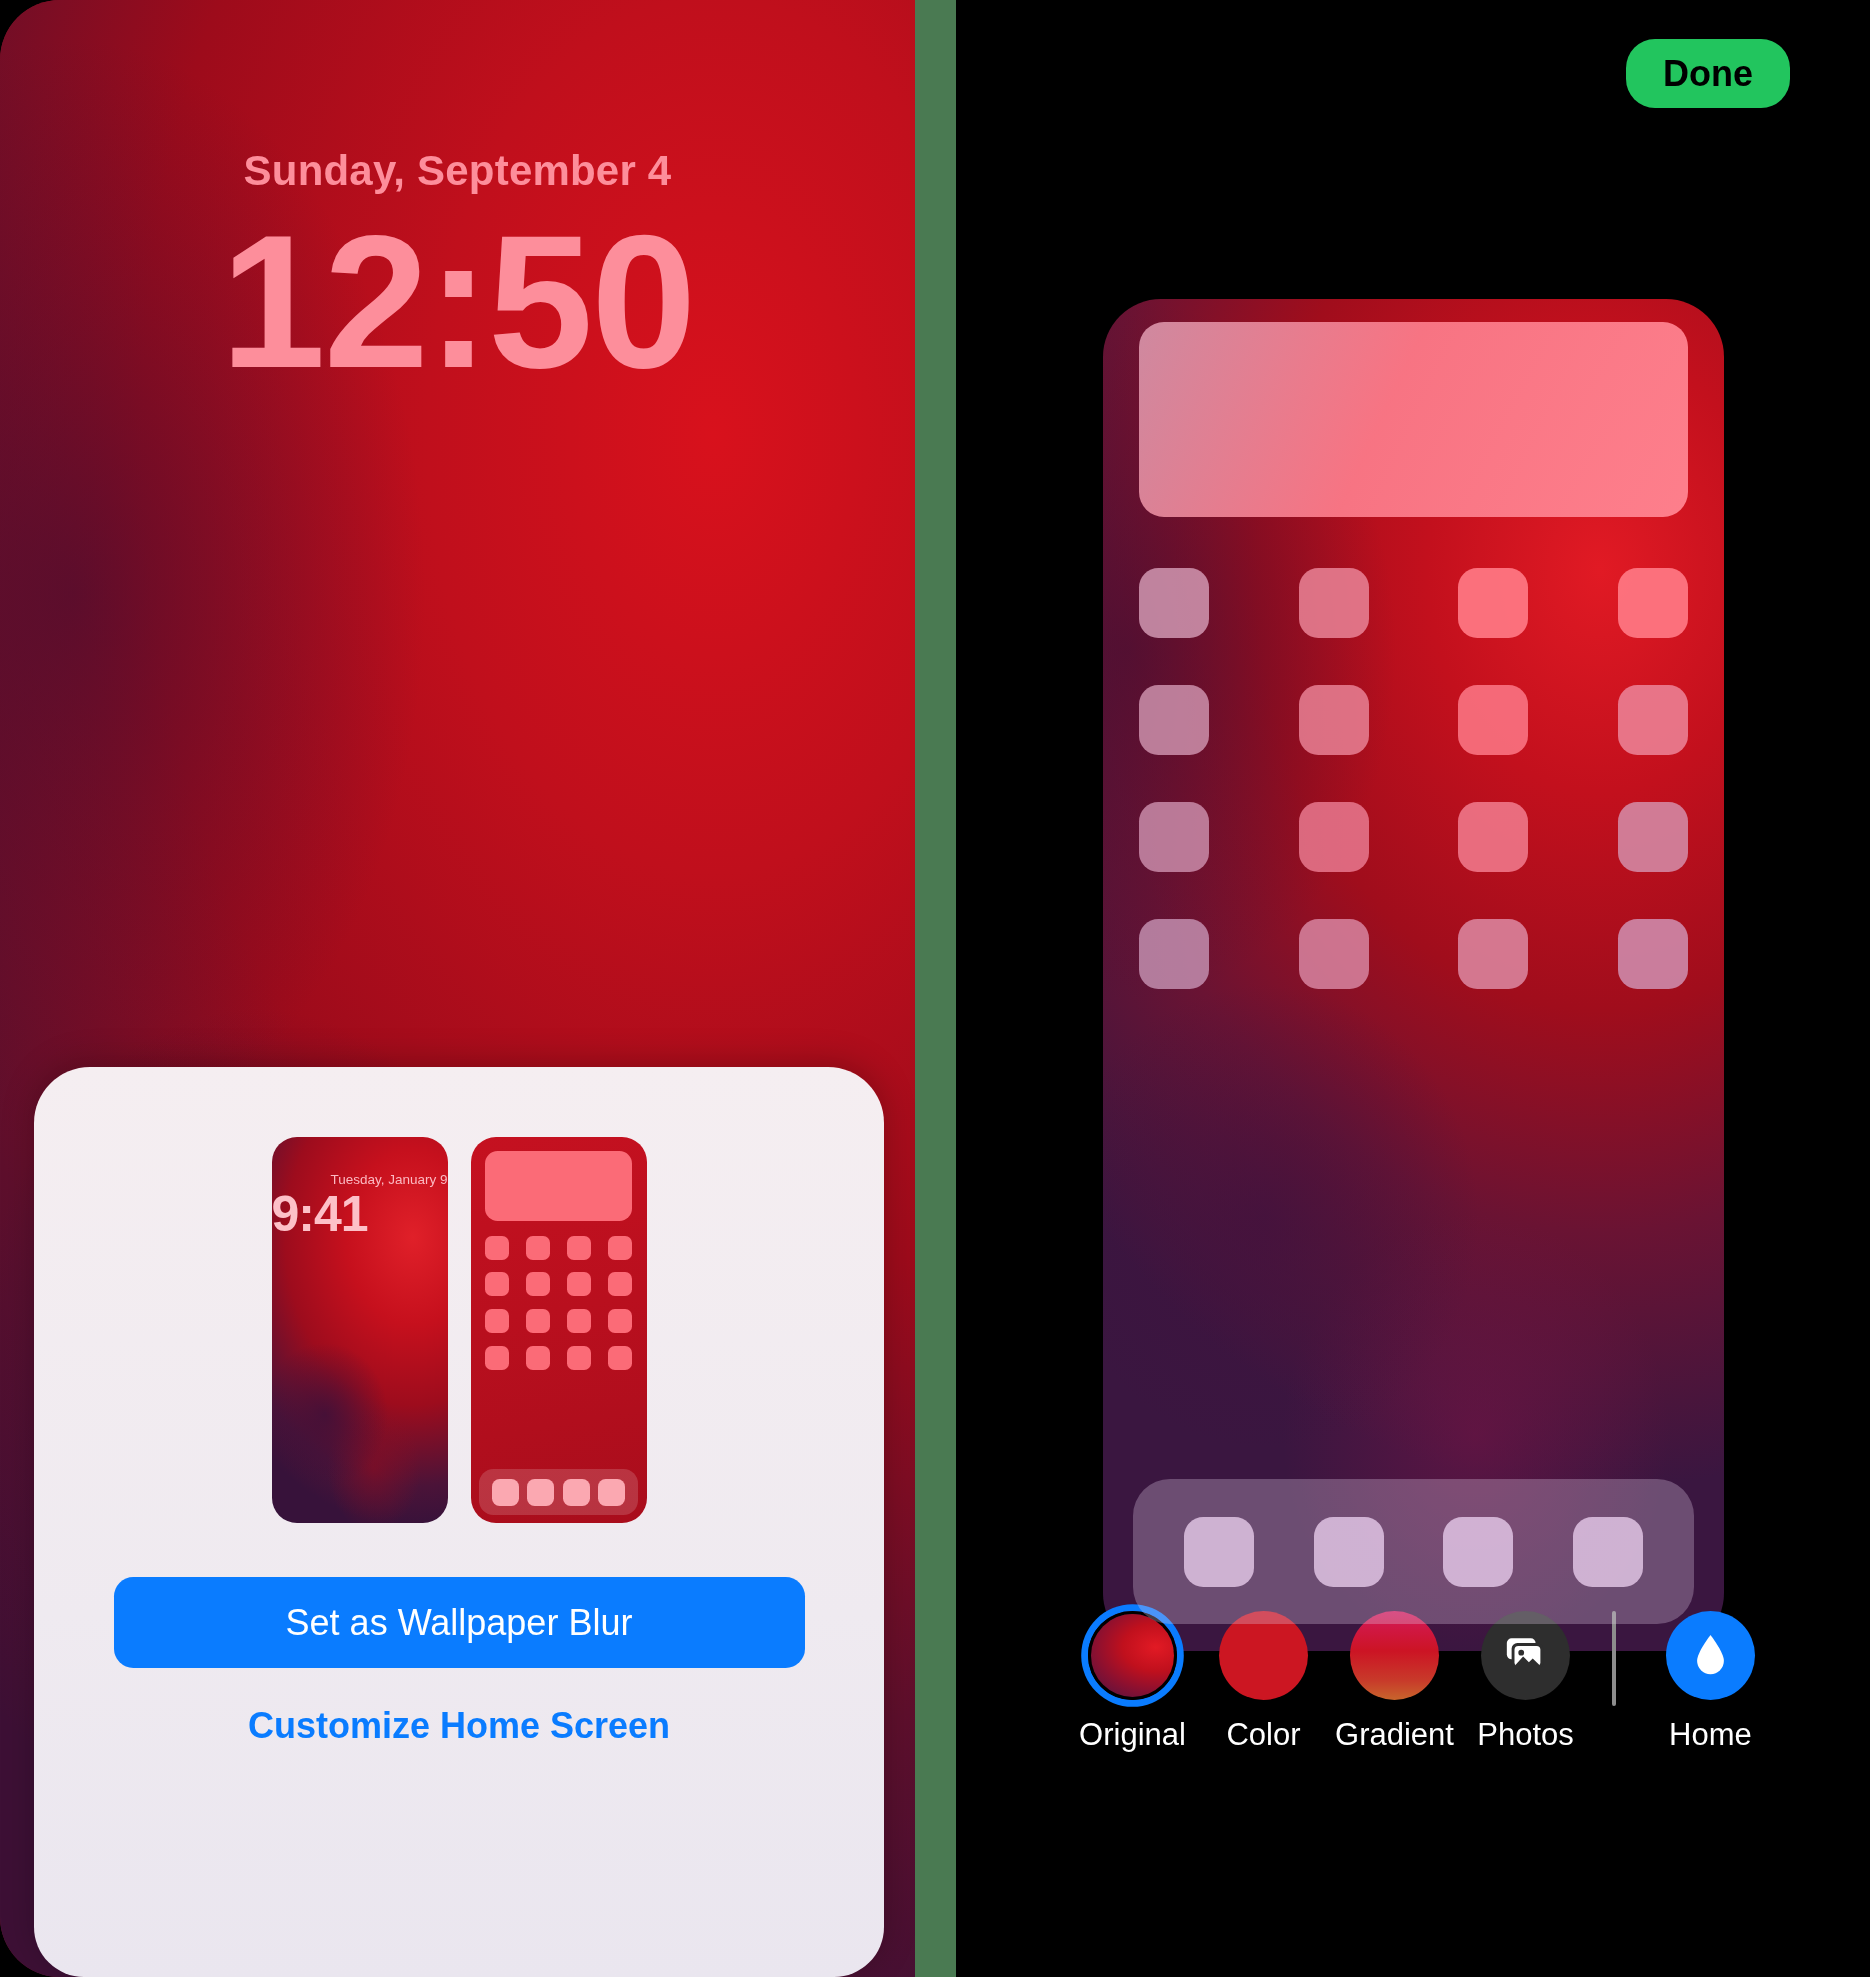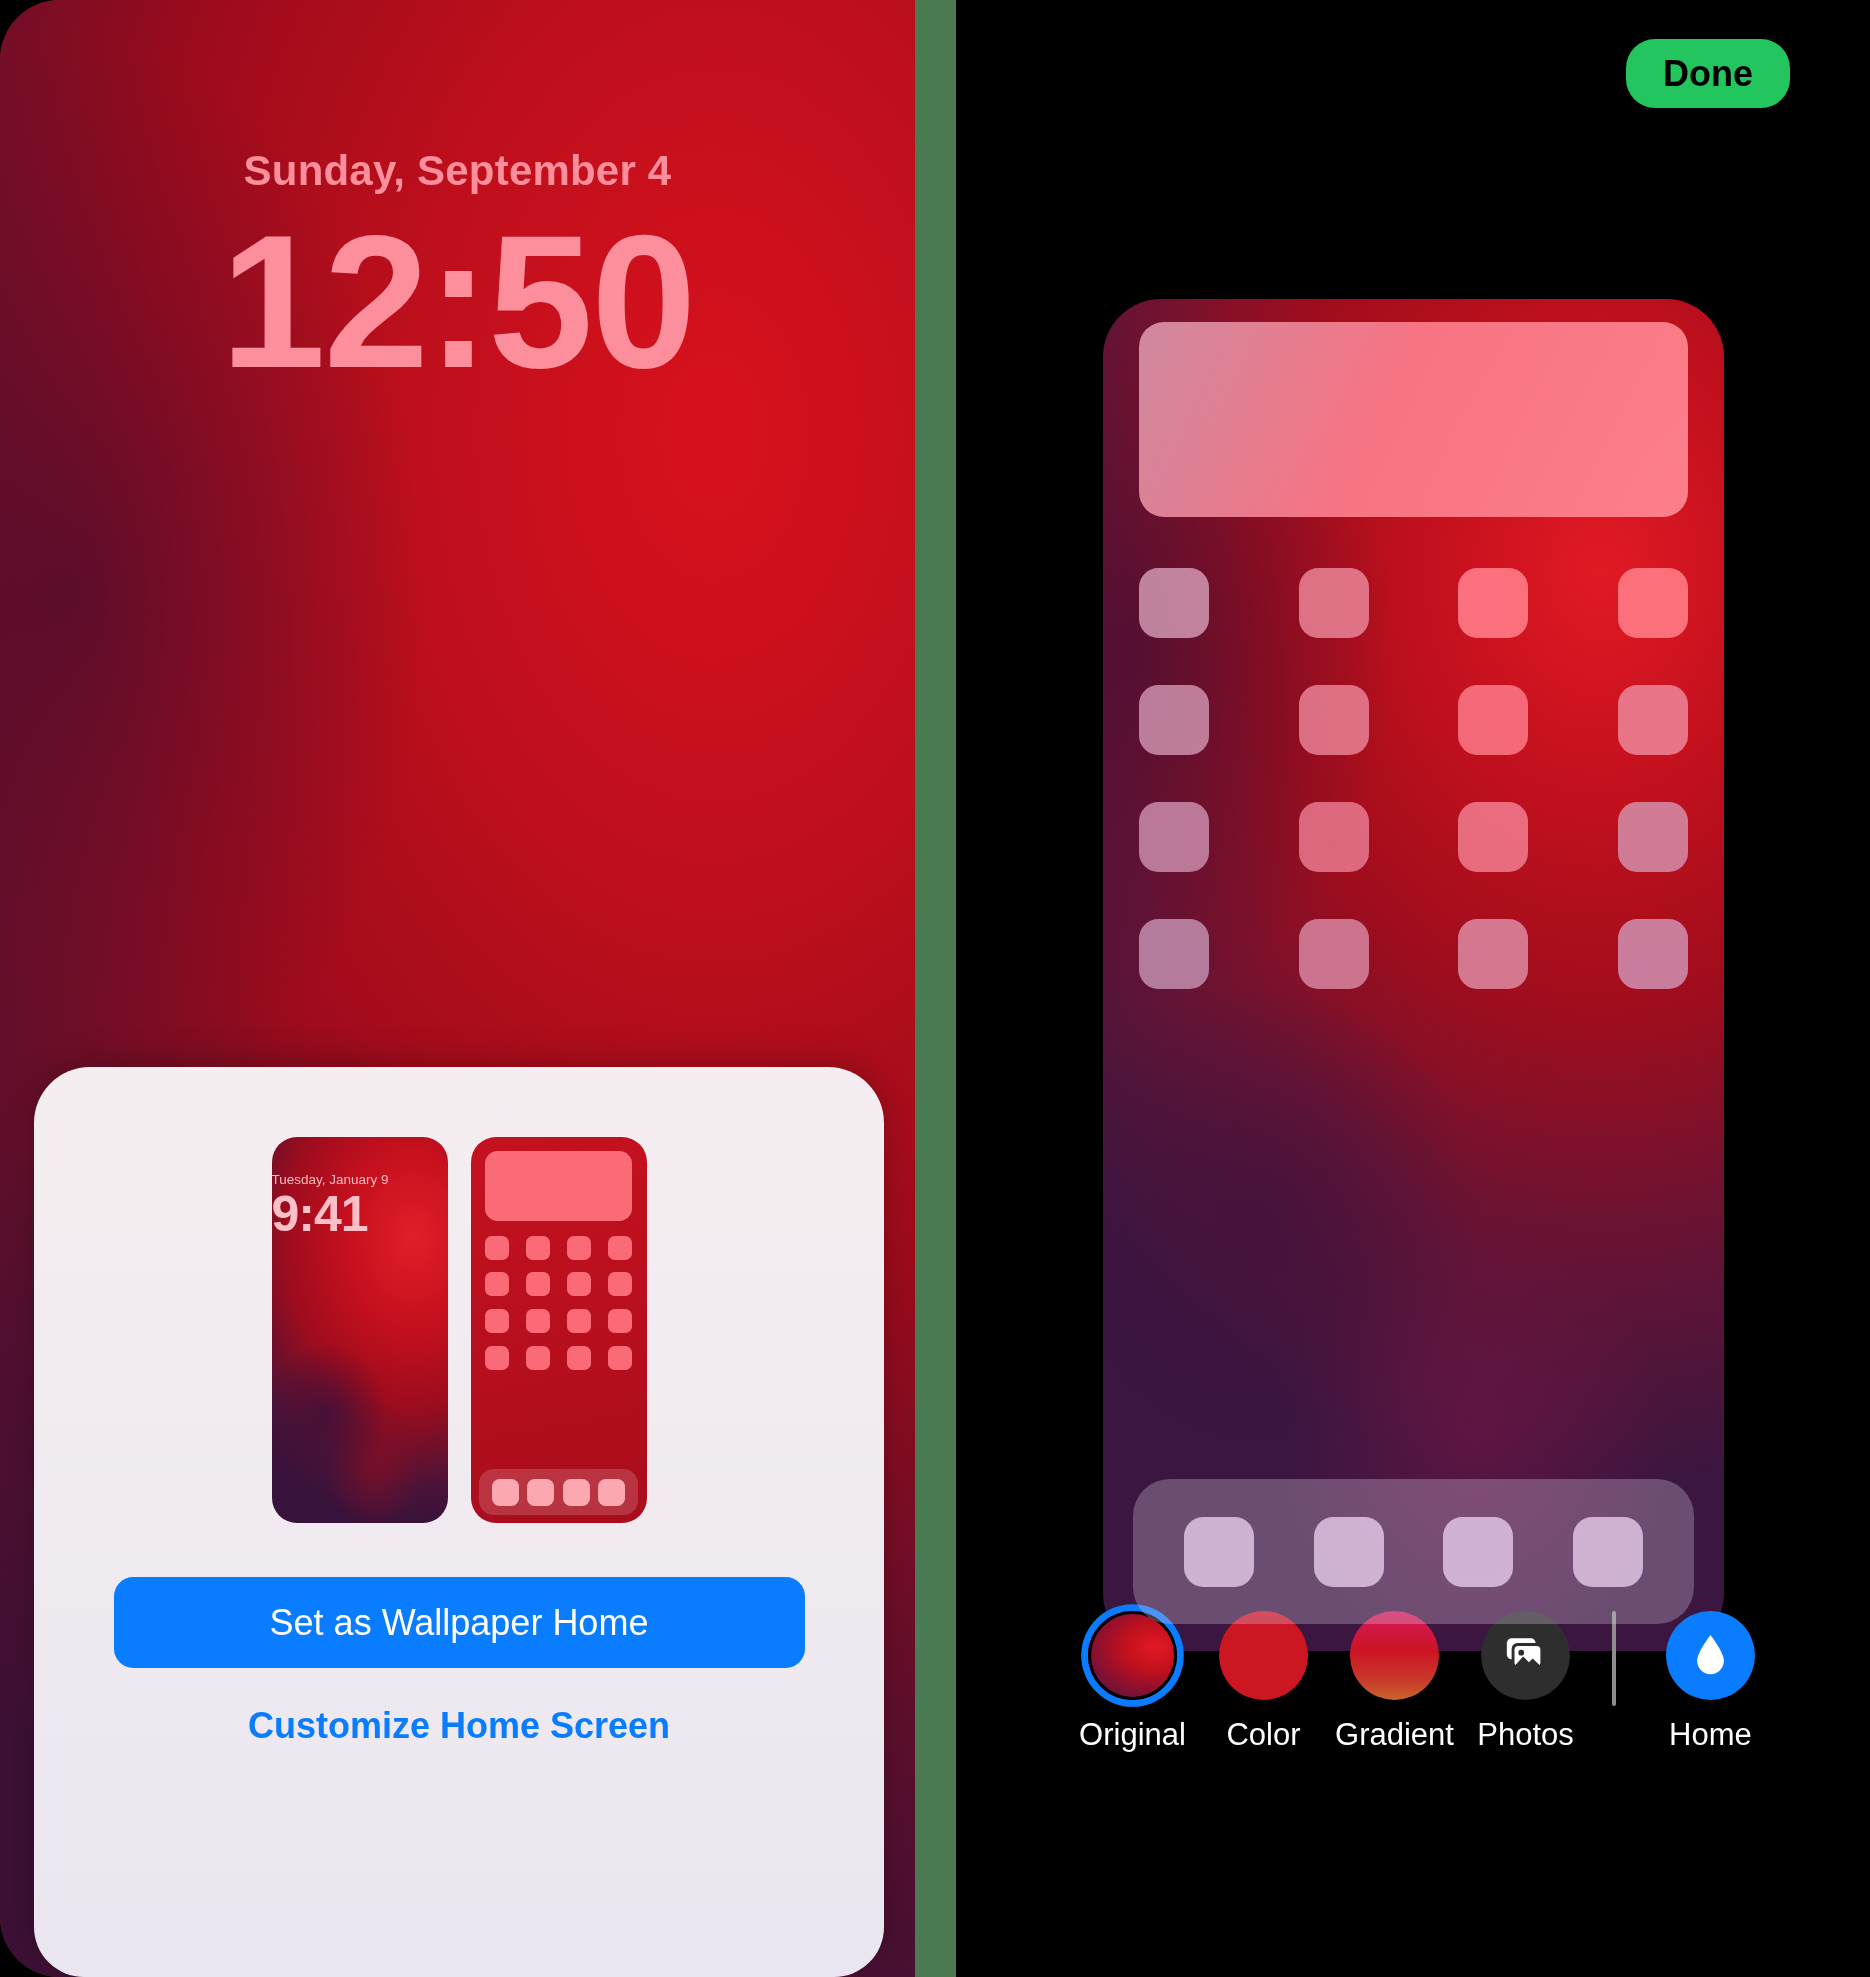--- a/index.html
+++ b/index.html
@@ -57,21 +57,21 @@
     background:
       radial-gradient(125% 75% at 80% 26%, #e02029 0%, #c6101d 30%, #9d0c1d 58%, #4b1338 86%, #37123a 100%);
   }
   #thumb-lock::after{
     content:""; position:absolute; inset:0;
     background:
       radial-gradient(50% 26% at 30% 72%, rgba(58,16,58,.78) 0%, rgba(58,16,58,0) 72%),
       radial-gradient(36% 22% at 58% 86%, rgba(150,12,30,.5) 0%, rgba(150,12,30,0) 74%);
   }
   #thumb-lock-date{
-    position:relative; z-index:2; margin-top:35px; text-align:left;
+    position:relative; z-index:2; margin-top:35px; text-align:right;
     font-size:13.5px; font-weight:500; color:#fcb9c2;
   }
   #thumb-lock-time{
     position:relative; z-index:2; 
     font-size:50px; font-weight:600; color:#fdc0c8; line-height:1.08; letter-spacing:-1px;
   }
   
   #thumb-home{
     position:relative; width:176px; height:386px; border-radius:25px; overflow:hidden;
     background:linear-gradient(170deg,#c51120 0%,#b90f1e 45%,#a90d1c 100%);
@@ -228,21 +228,21 @@
           <div class="th-dock">
             <span class="th-dock-icon"></span>
             <span class="th-dock-icon"></span>
             <span class="th-dock-icon"></span>
             <span class="th-dock-icon"></span>
           </div>
         </div>
 
       </div>
 
-      <button id="set-pair-btn">Set as Wallpaper Home</button>
+      <button id="set-pair-btn">Set as Wallpaper Blur</button>
 
       <div id="customize-home-link">Customize Home Screen</div>
     </div>
   </div>
 
   <div id="divider"></div>
 
   <div id="right-panel">
 
     <button id="done-button">Done</button>

